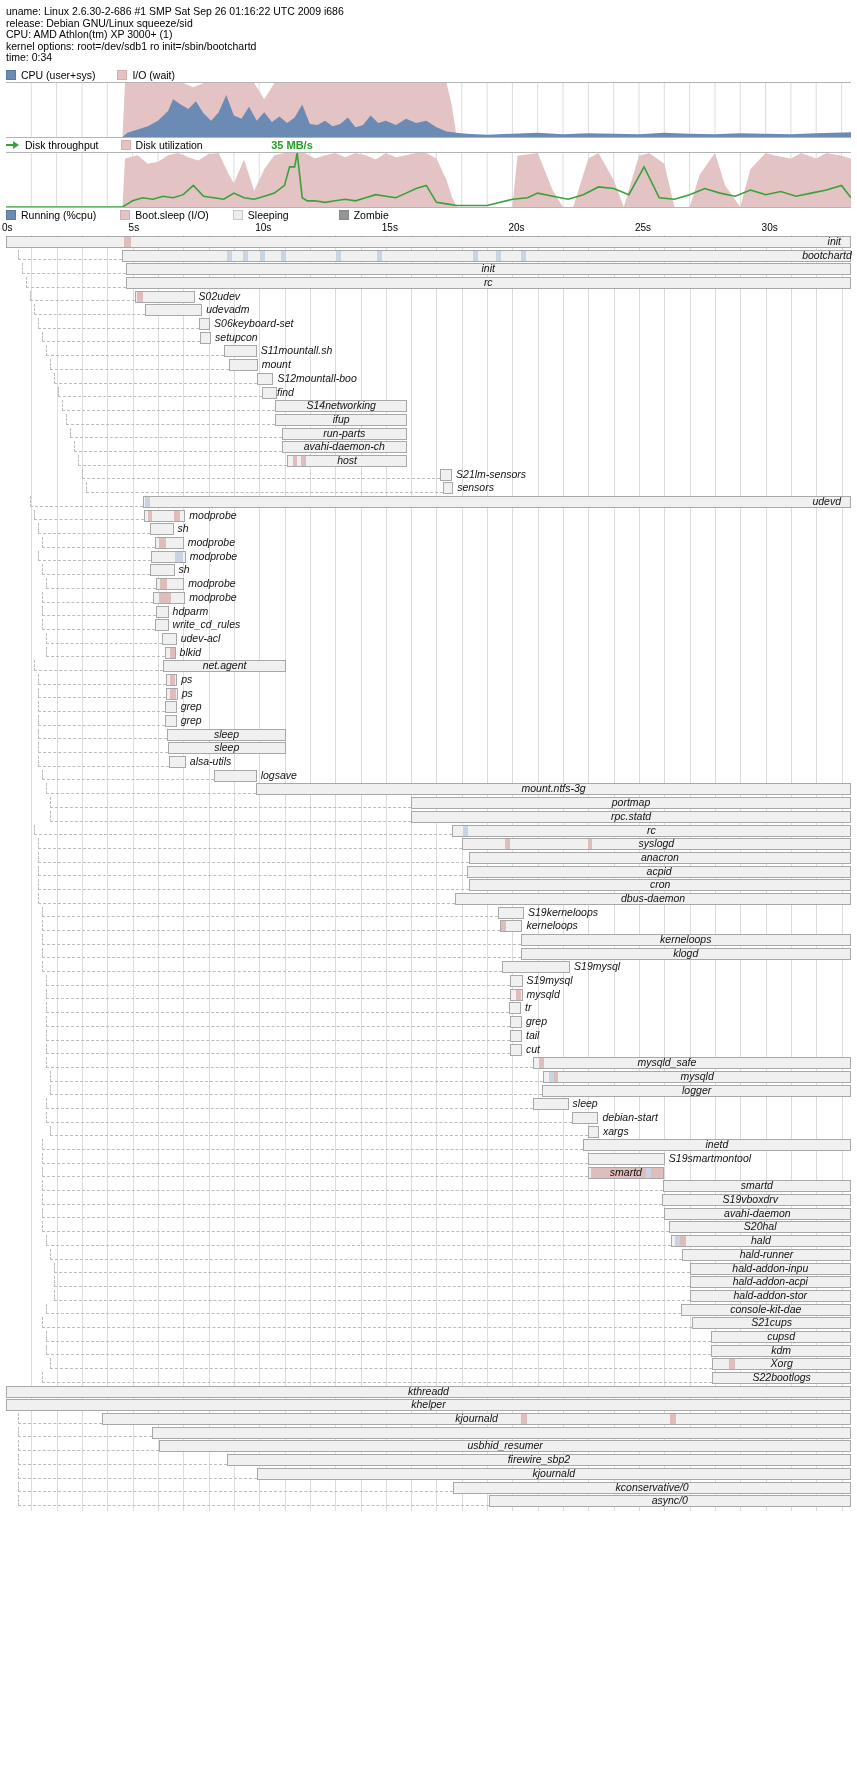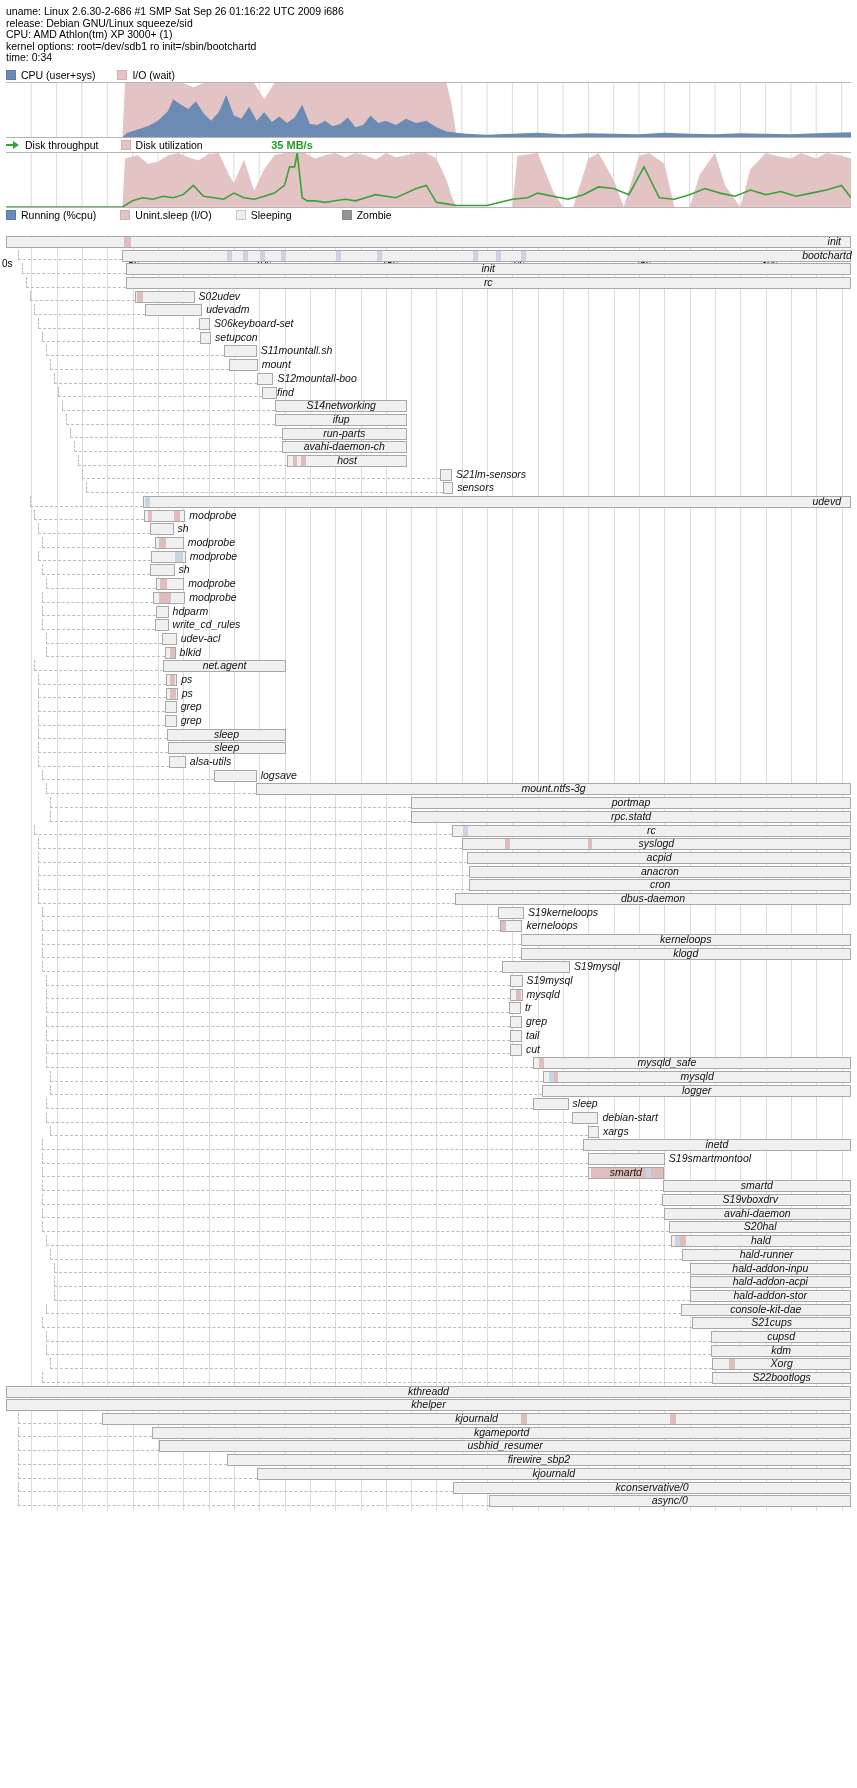--- a/index.html
+++ b/index.html
@@ -31,21 +31,21 @@
 
   
   .chart-box{position:relative;margin-left:6px;width:845px;background:#fff;border-top:1px solid #b4b4b4;border-bottom:1px solid #b4b4b4;box-sizing:border-box;}
   #cpu-chart{height:56px;}
   #disk-chart{height:56px;}
   .chart-svg{display:block;width:845px;height:100%;}
   .mbs-label{position:absolute;color:#22a022;font-size:11px;font-weight:bold;white-space:nowrap;}
 
   
   #time-axis{position:relative;height:13px;margin-left:0;width:857px;font-size:10px;}
-  #time-axis .tick{position:absolute;top:0;white-space:nowrap;margin-top:36px;}
+  #time-axis .tick{position:absolute;top:0;white-space:nowrap;}
 
   
   #proc-chart{position:relative;width:845px;margin-left:6px;box-sizing:border-box;}
   #proc-grid{position:absolute;left:0;top:0;width:100%;height:100%;}
   #proc-grid .v{position:absolute;top:0;bottom:0;width:1px;background:#dcdcdc;}
   #proc-rows{position:relative;}
   .prow{position:relative;height:13.7px;}
   .connector{position:absolute;border-left:1px dashed #bdbdbd;border-bottom:1px dashed #bdbdbd;box-sizing:border-box;pointer-events:none;}
   .bar{position:absolute;top:1px;height:12px;background:#f0f0f0;border:1px solid #a8a8a8;box-sizing:border-box;overflow:hidden;}
   .seg{position:absolute;top:0;bottom:0;}
@@ -166,21 +166,21 @@
   <div class="mbs-label" id="mbs-label" style="left: 265.18px; top: -14px;">35 MB/s</div>
 </div>
 
 <div class="legend-row" id="proc-legend">
   <div class="legend-item">
     <span class="swatch cpu"></span>
     <span>Running (%cpu)</span>
   </div>
   <div class="legend-item" style="margin-left:14px;">
     <span class="swatch io"></span>
-    <span>Unint.sleep (I/O)</span>
+    <span>Boot.sleep (I/O)</span>
   </div>
   <div class="legend-item" style="margin-left:14px;">
     <span class="swatch sleeping"></span>
     <span>Sleeping</span>
   </div>
   <div class="legend-item" style="margin-left:40px;">
     <span class="swatch zombie"></span>
     <span>Zombie</span>
   </div>
 </div>
@@ -491,28 +491,28 @@
       </div>
       <div class="prow">
         <span class="connector" style="left:32px;top:1px;width:423.8px;height:10.7px"></span>
         <span class="bar" style="left:455.8px;width:389.2px">
           <span class="seg io" style="left:42.0px;width:5.1px"></span>
           <span class="seg io" style="left:125.1px;width:4.1px"></span>
         </span>
         <span class="plabel inside" style="left:455.8px;width:389.2px">syslogd</span>
       </div>
       <div class="prow">
+        <span class="connector" style="left:32px;top:1px;width:430.8px;height:10.7px"></span>
+        <span class="bar" style="left:462.8px;width:382.2px"></span>
+        <span class="plabel inside" style="left:462.8px;width:382.2px">anacron</span>
+      </div>
+      <div class="prow">
         <span class="connector" style="left:32px;top:1px;width:429.3px;height:10.7px"></span>
         <span class="bar" style="left:461.3px;width:383.7px"></span>
         <span class="plabel inside" style="left:461.3px;width:383.7px">acpid</span>
-      </div>
-      <div class="prow">
-        <span class="connector" style="left:32px;top:1px;width:430.8px;height:10.7px"></span>
-        <span class="bar" style="left:462.8px;width:382.2px"></span>
-        <span class="plabel inside" style="left:462.8px;width:382.2px">anacron</span>
       </div>
       <div class="prow">
         <span class="connector" style="left:32px;top:1px;width:431.4px;height:10.7px"></span>
         <span class="bar" style="left:463.4px;width:381.6px"></span>
         <span class="plabel inside" style="left:463.4px;width:381.6px">cron</span>
       </div>
       <div class="prow">
         <span class="connector" style="left:32px;top:1px;width:417.2px;height:10.7px"></span>
         <span class="bar" style="left:449.2px;width:395.8px"></span>
         <span class="plabel inside" style="left:449.2px;width:395.8px">dbus-daemon</span>
@@ -722,21 +722,20 @@
         <span class="connector" style="left:12px;top:1px;width:84.2px;height:10.7px"></span>
         <span class="bar" style="left:96.2px;width:748.8px">
           <span class="seg io" style="left:418.3px;width:5.1px"></span>
           <span class="seg io" style="left:567.2px;width:5.6px"></span>
         </span>
         <span class="plabel inside" style="left:96.2px;width:748.8px">kjournald</span>
       </div>
       <div class="prow">
         <span class="connector" style="left:12px;top:1px;width:134.3px;height:10.7px"></span>
         <span class="bar" style="left:146.3px;width:698.7px"></span>
-        <span class="plabel inside" style="left:146.3px;width:698.7px">kgameportd</span>
       </div>
       <div class="prow">
         <span class="connector" style="left:12px;top:1px;width:141.4px;height:10.7px"></span>
         <span class="bar" style="left:153.4px;width:691.6px"></span>
         <span class="plabel inside" style="left:153.4px;width:691.6px">usbhid_resumer</span>
       </div>
       <div class="prow">
         <span class="connector" style="left:12px;top:1px;width:208.8px;height:10.7px"></span>
         <span class="bar" style="left:220.8px;width:624.2px"></span>
         <span class="plabel inside" style="left:220.8px;width:624.2px">firewire_sbp2</span>

